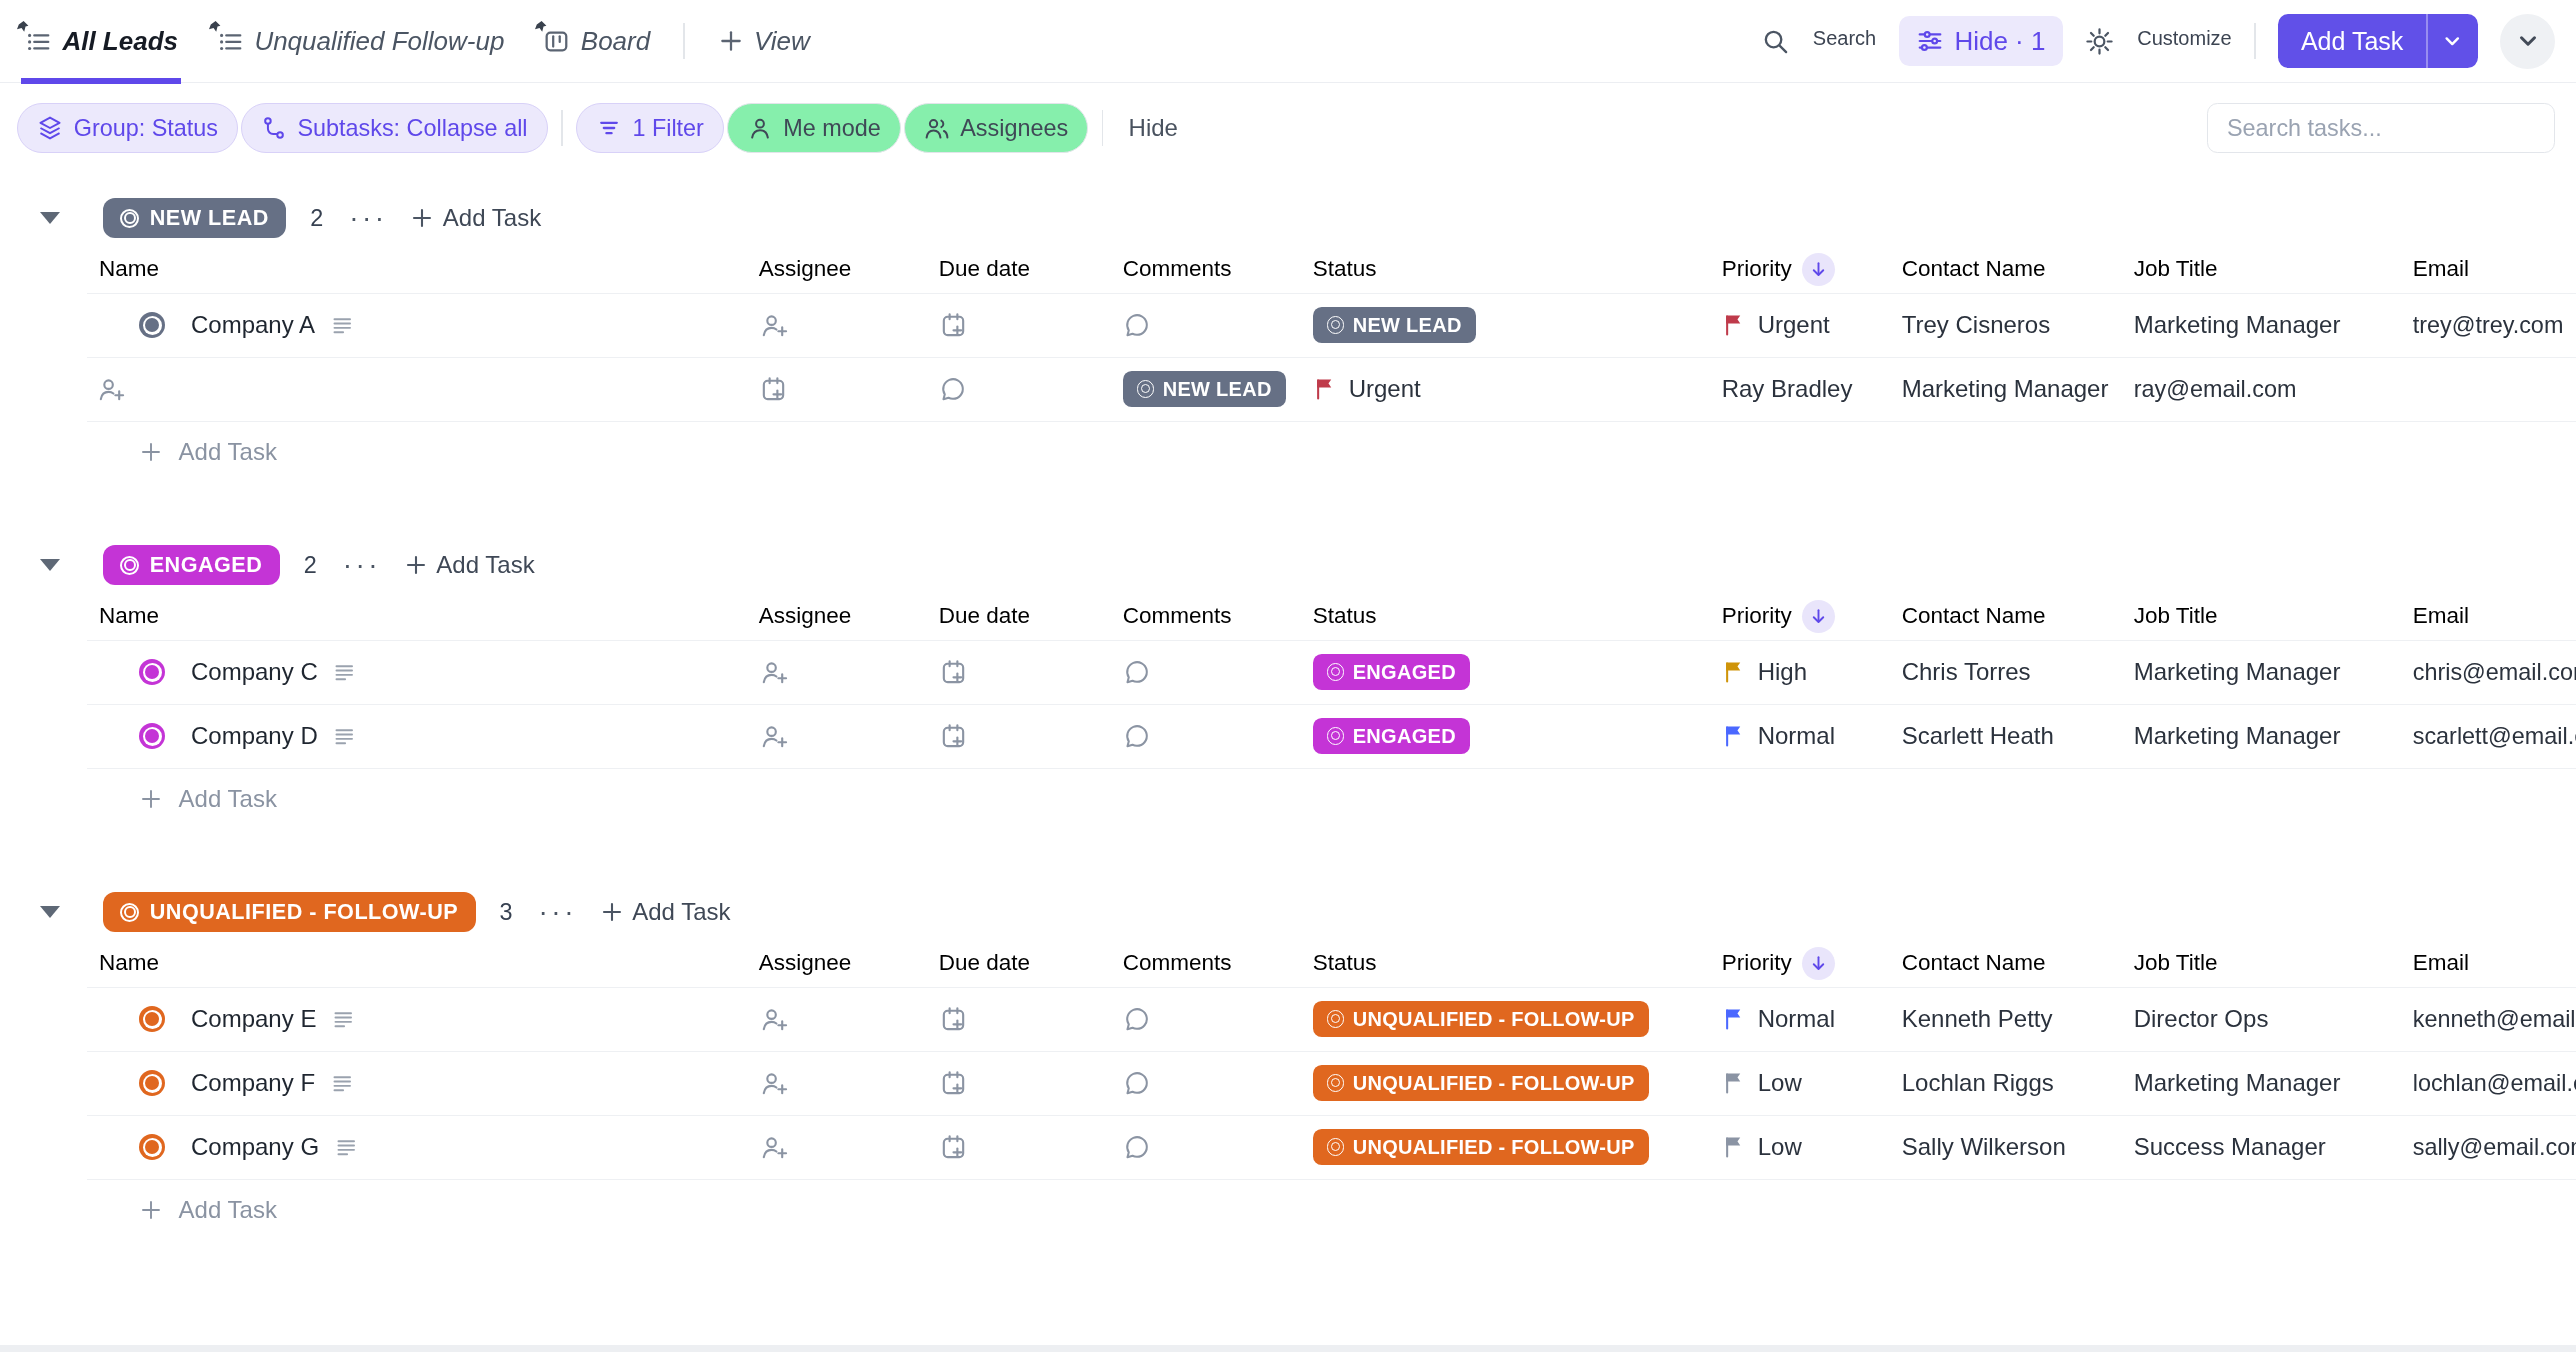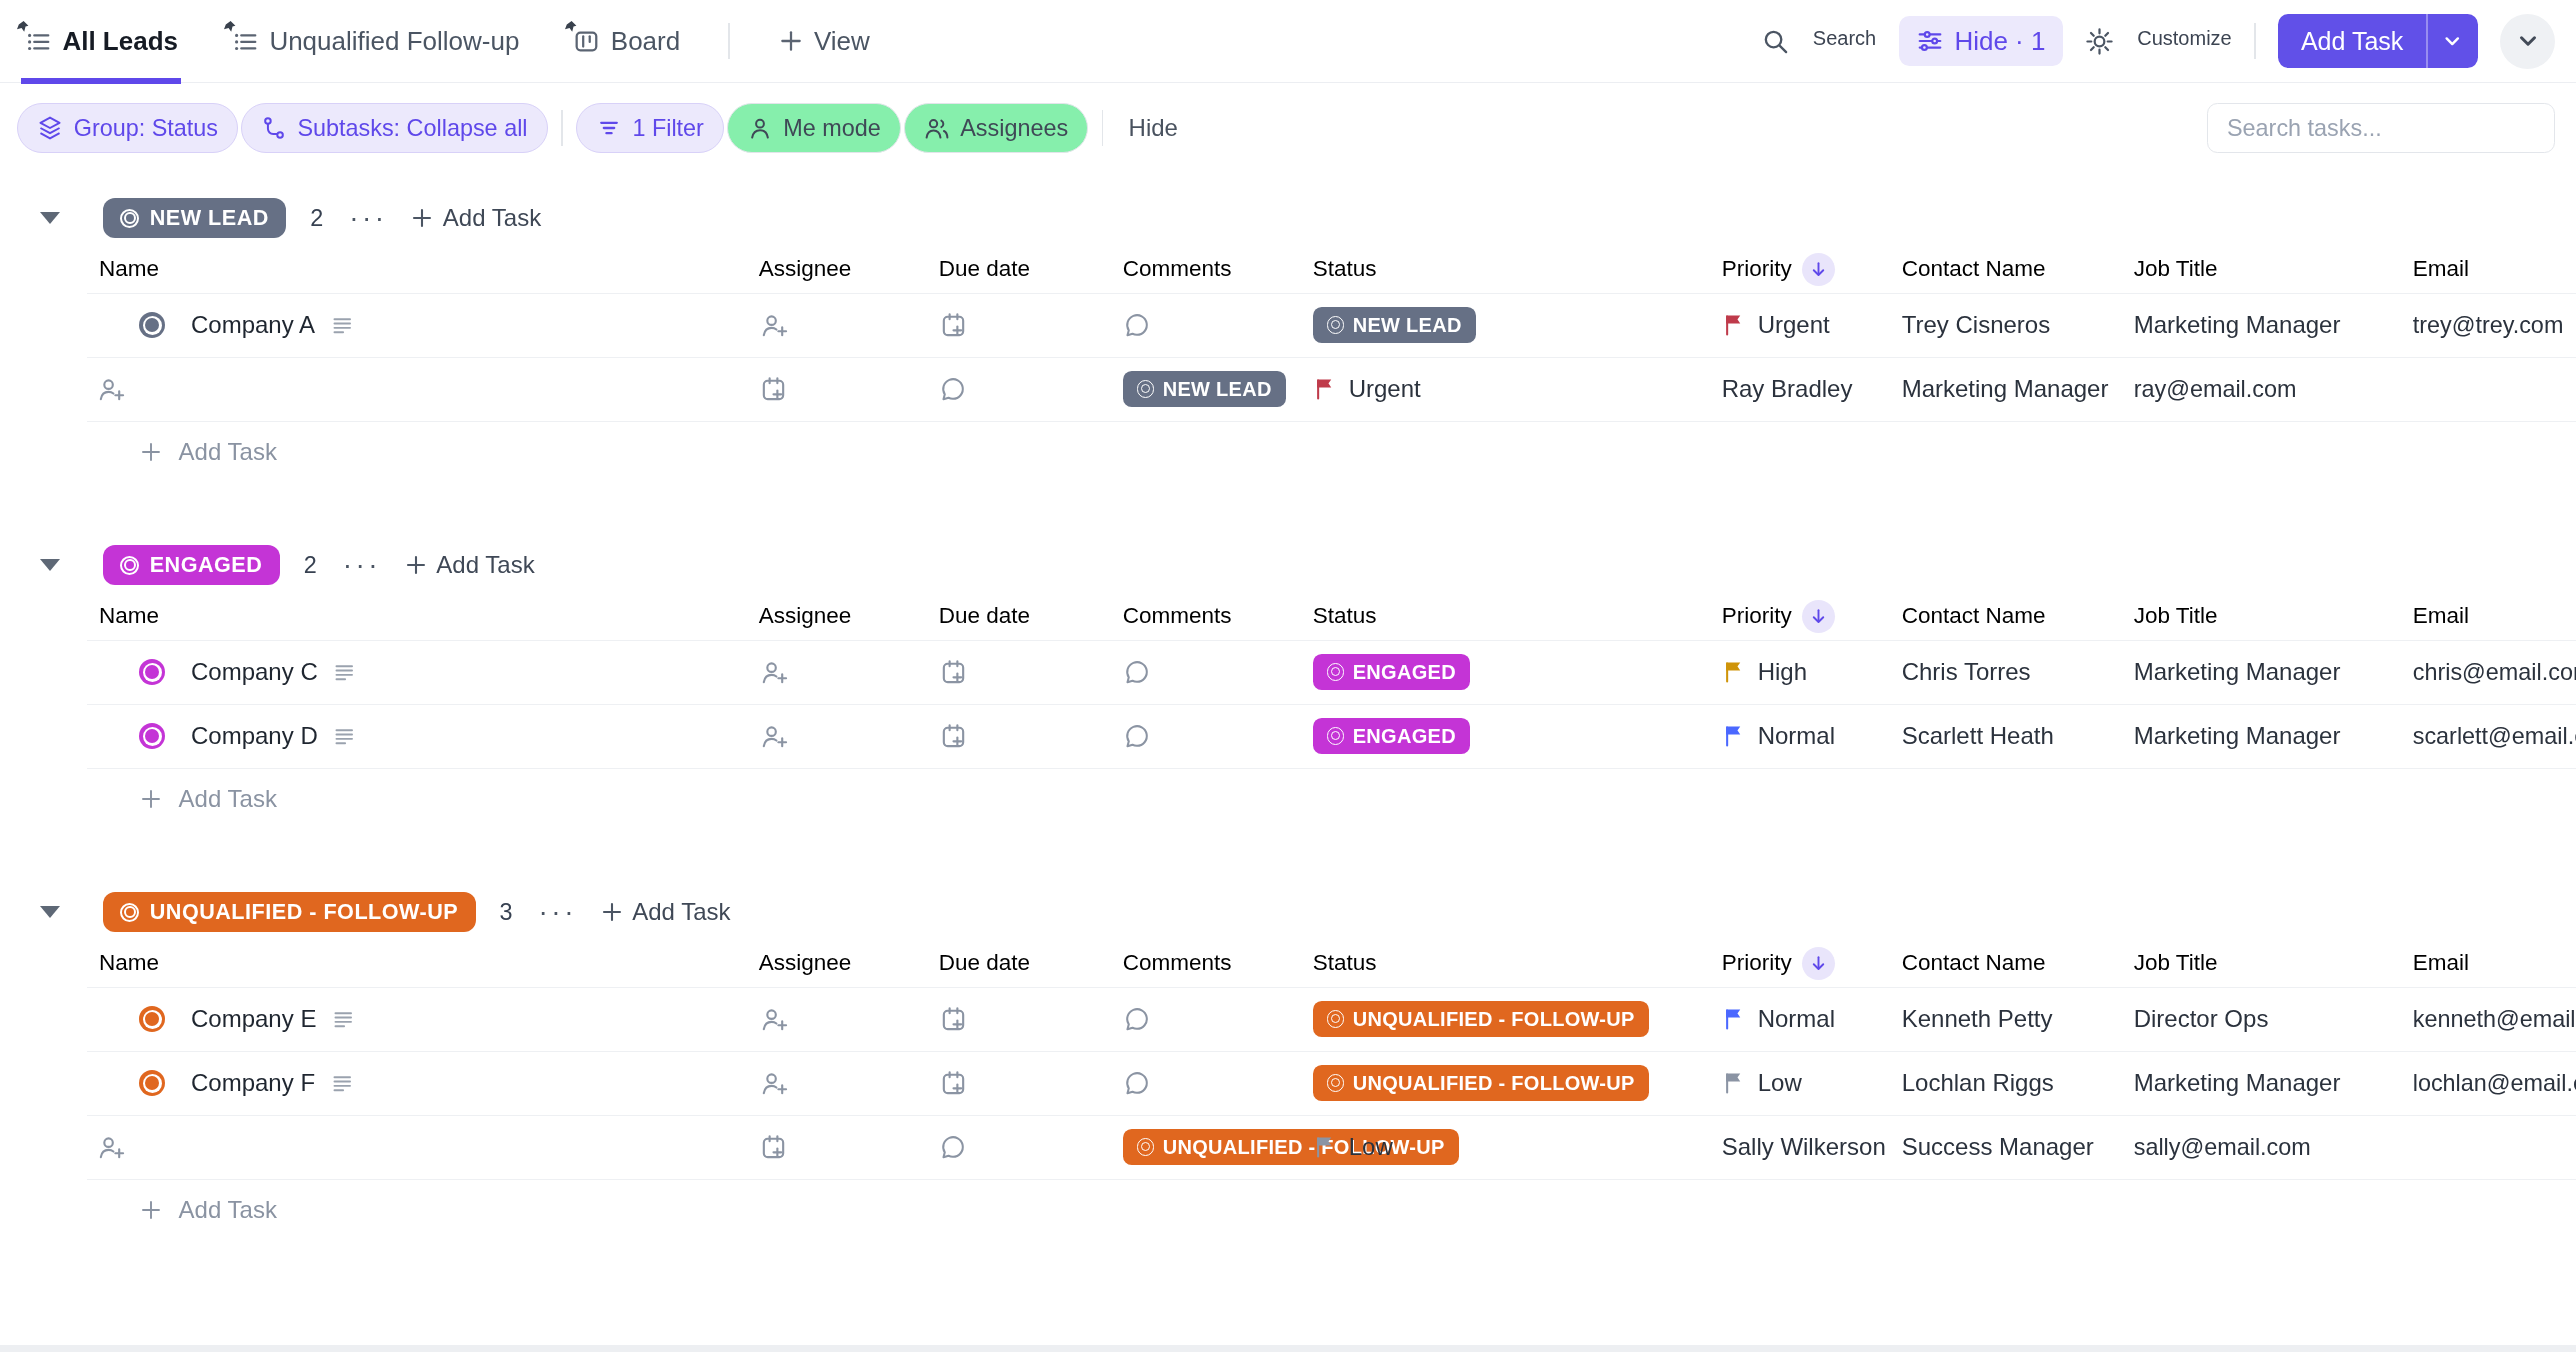--- a/index.html
+++ b/index.html
@@ -2,21 +2,21 @@
 <html style="--accent: #5f48ea; --accent-light: #ece9fc; --brand-button: #6150e8; --new-lead: #667085; --engaged: #c434d6; --unqualified: #e0671f; --urgent: #bf3b4b; --high: #cf9409; --normal: #4b68ff; --low: #8b94a4;font-size:14px"><head>
 <meta charset="utf-8">
 <style>
   * { box-sizing: border-box; margin: 0; padding: 0; }
   html,body { width: 2576px; height: 1352px; background:#ffffff; overflow:hidden;
     font-family: "Liberation Sans", "DejaVu Sans", sans-serif; color:#252b35; }
 
   
   .toolbar { height:83px; display:flex; align-items:center; padding:0 21px 0 24px;
     border-bottom:1.7px solid #eceef2; position:relative; }
-  .tabs { display:flex; align-items:center; height:100%; gap:53px; }
+  .tabs { display:flex; align-items:center; height:100%; gap:38px;font-style:italic; }
   .tab { display:flex; align-items:center; gap:10.4px; height:100%; font-size:26px;
     color:#4b5563; cursor:pointer; position:relative; white-space:nowrap; }
   .tab .ticon { display:flex; color:#5b6472; position:relative; }
   .tab.active { color:#161b24; font-weight:600; }
   .tab.active::after { content:""; position:absolute; left:-3.5px; right:-3.5px; bottom:-1.7px;
     height:6px; background:var(--accent); }
   .pin { position:absolute; top:-6px; left:-7px; color:#39414d; }
   .vdiv { width:1.7px; height:36px; background:#e3e6ea; }
   .tabs .vdiv { margin:0 -5.2px; }
   .tb-right { margin-left:auto; display:flex; align-items:center; gap:22.5px; }
@@ -748,20 +748,36 @@
             </svg>
           </span>
         <span>Low</span>
       </div>
       <div class="cell-text">Lochlan Riggs</div>
       <div class="cell-text">Marketing Manager</div>
       <div class="cell-text cell-email">lochlan@email.com</div>
     </div>
 
     <div class="grid row">
+      <div class="cell-name">
+        <span class="tsi-outer" style="--c: #e0671f;">
+            <span class="tsi-mid">
+              <span class="tsi-core" style="background:var(--c)"></span>
+            </span>
+          </span>
+        <span class="task-name">Company G</span>
+        <span class="desc-icon">
+            <svg width="22.5" height="22.5" viewBox="0 0 26 26" stroke="currentColor" stroke-width="2.2" stroke-linecap="round">
+              <line x1="4" y1="6" x2="22" y2="6"></line>
+              <line x1="4" y1="11" x2="22" y2="11"></line>
+              <line x1="4" y1="16" x2="22" y2="16"></line>
+              <line x1="4" y1="21" x2="14" y2="21"></line>
+            </svg>
+          </span>
+      </div>
       <div class="cell-icon">
           <svg width="29" height="29" viewBox="0 0 30 30" fill="none" stroke="currentColor" stroke-width="2.2" stroke-linecap="round">
             <circle cx="13" cy="10" r="4.4"></circle>
             <path d="M5 25c.8-5 3.8-7.5 8-7.5 2 0 3.7.6 5 1.7"></path>
             <line x1="24" y1="17" x2="24" y2="25"></line>
             <line x1="20" y1="21" x2="28" y2="21"></line>
           </svg>
         </div>
       <div class="cell-icon">
           <svg width="29" height="29" viewBox="0 0 30 30" fill="none" stroke="currentColor" stroke-width="2.2" stroke-linecap="round">

